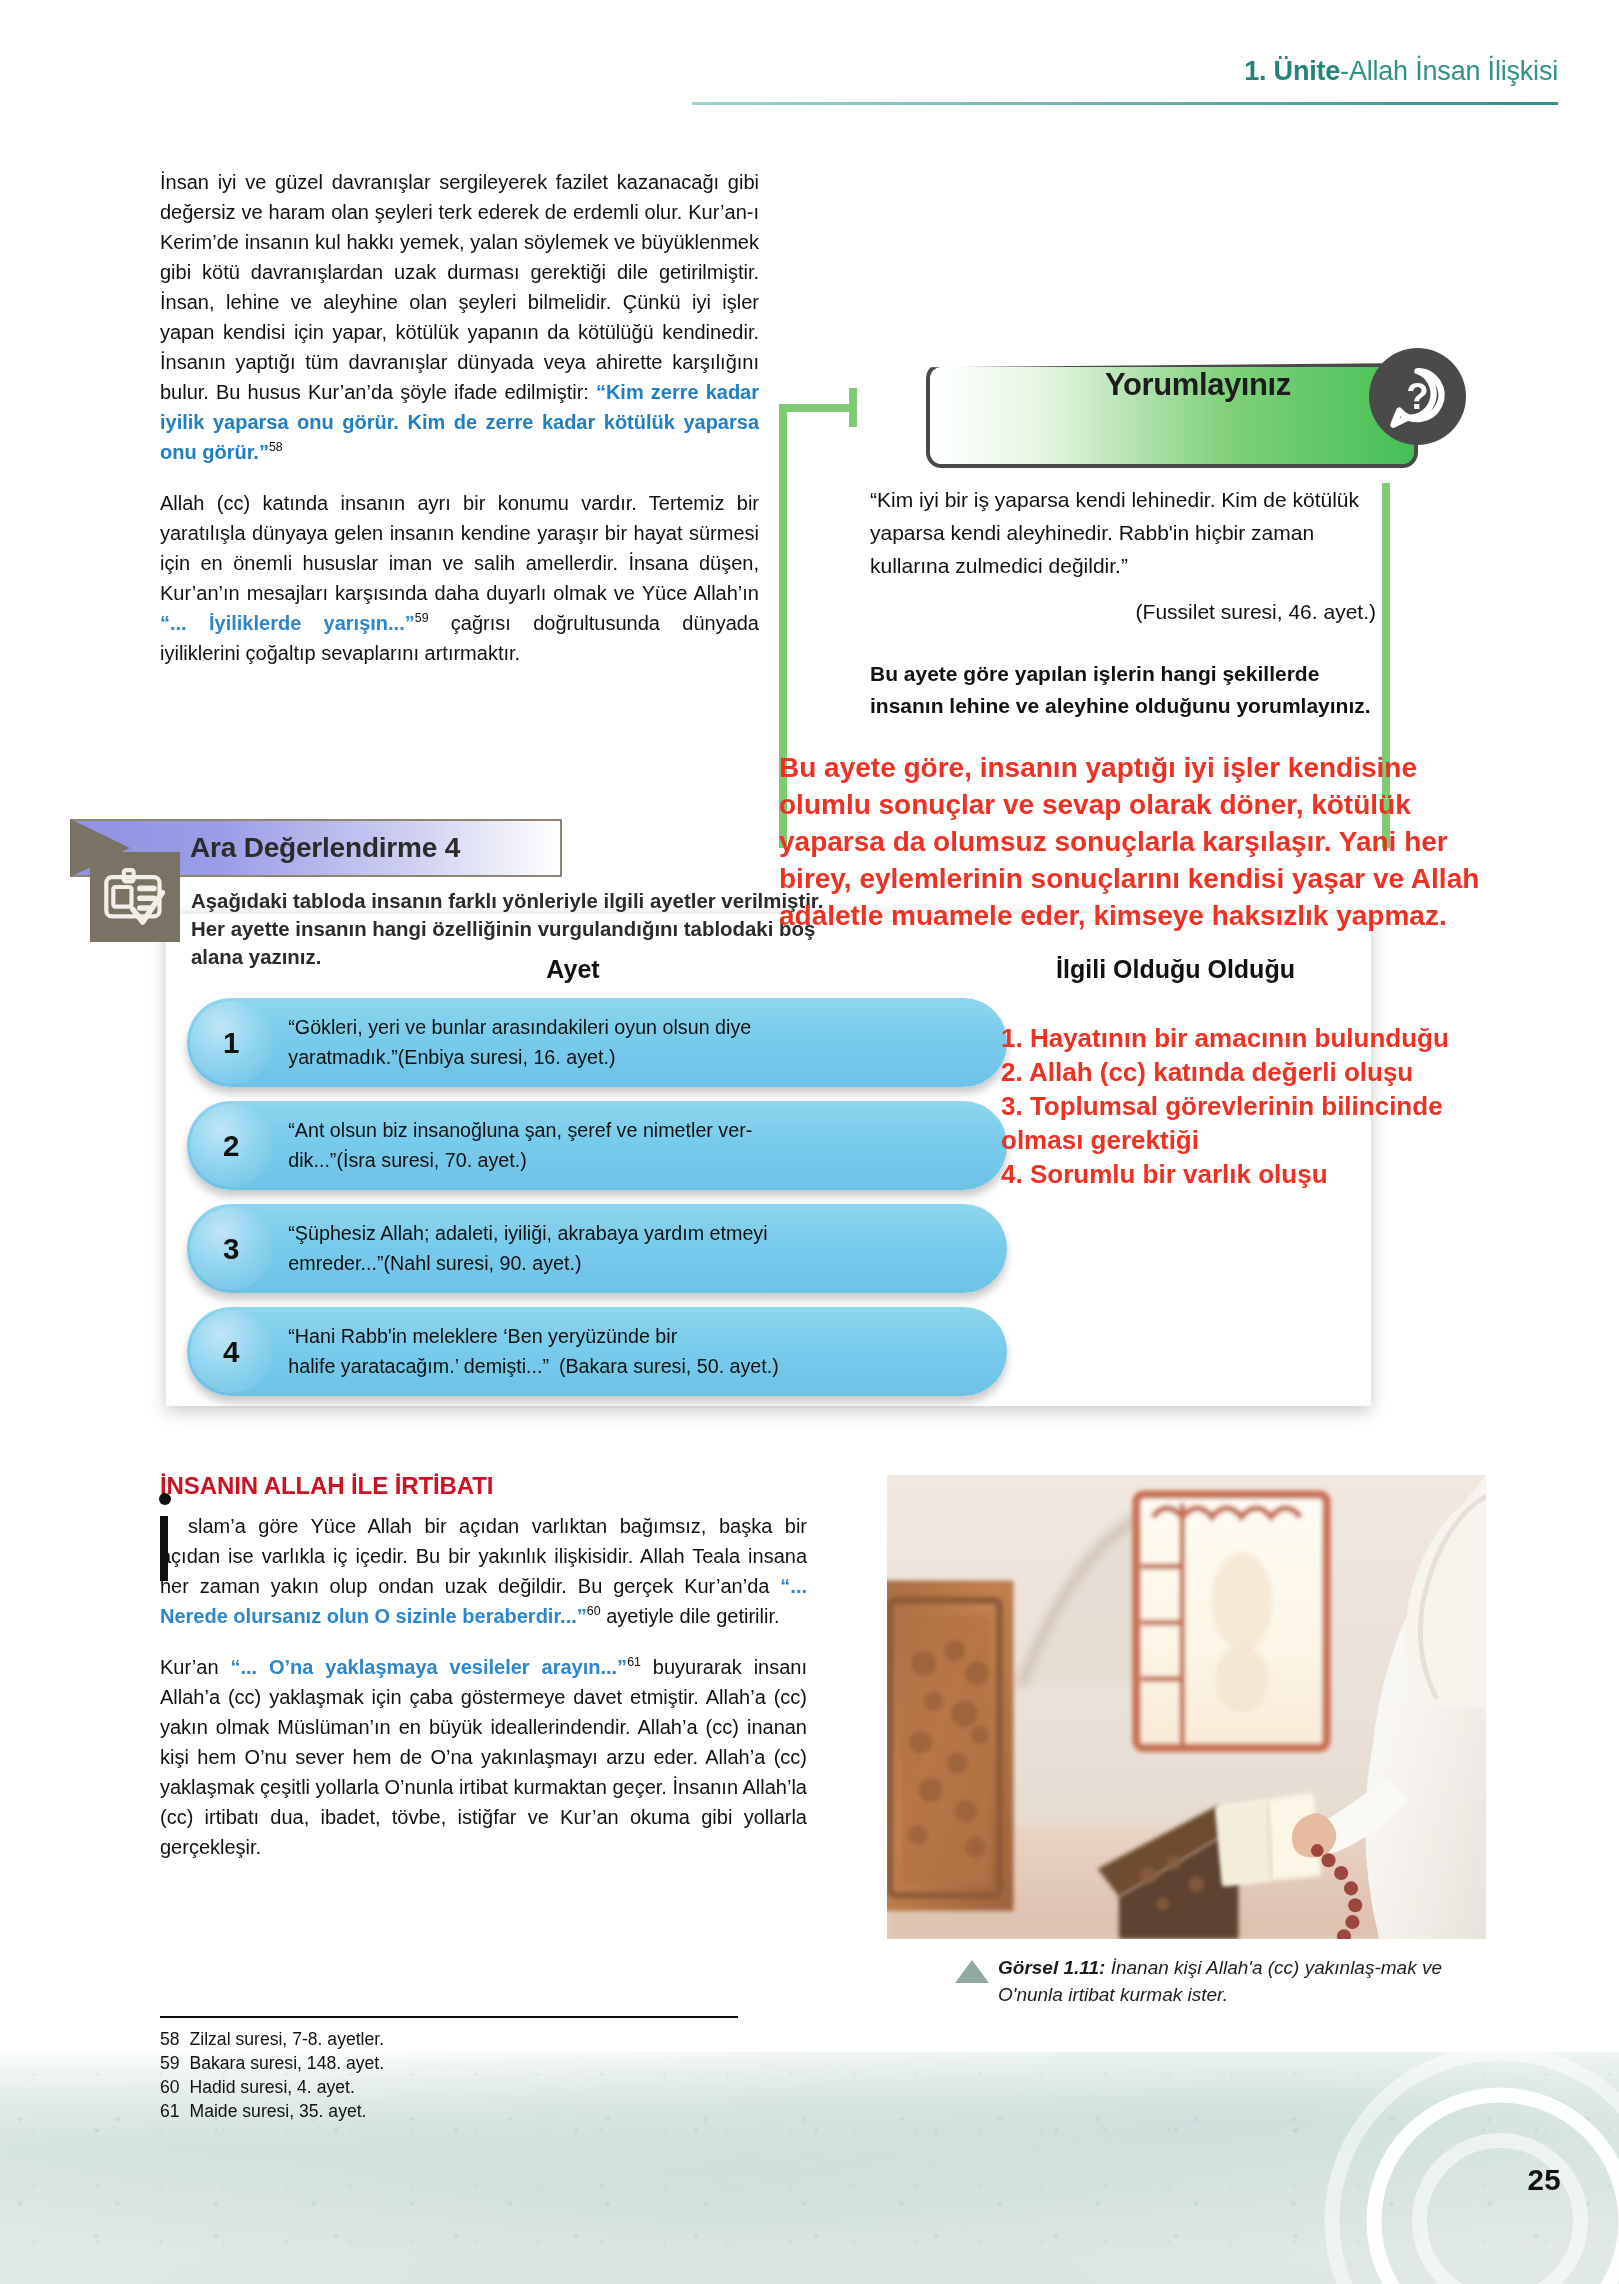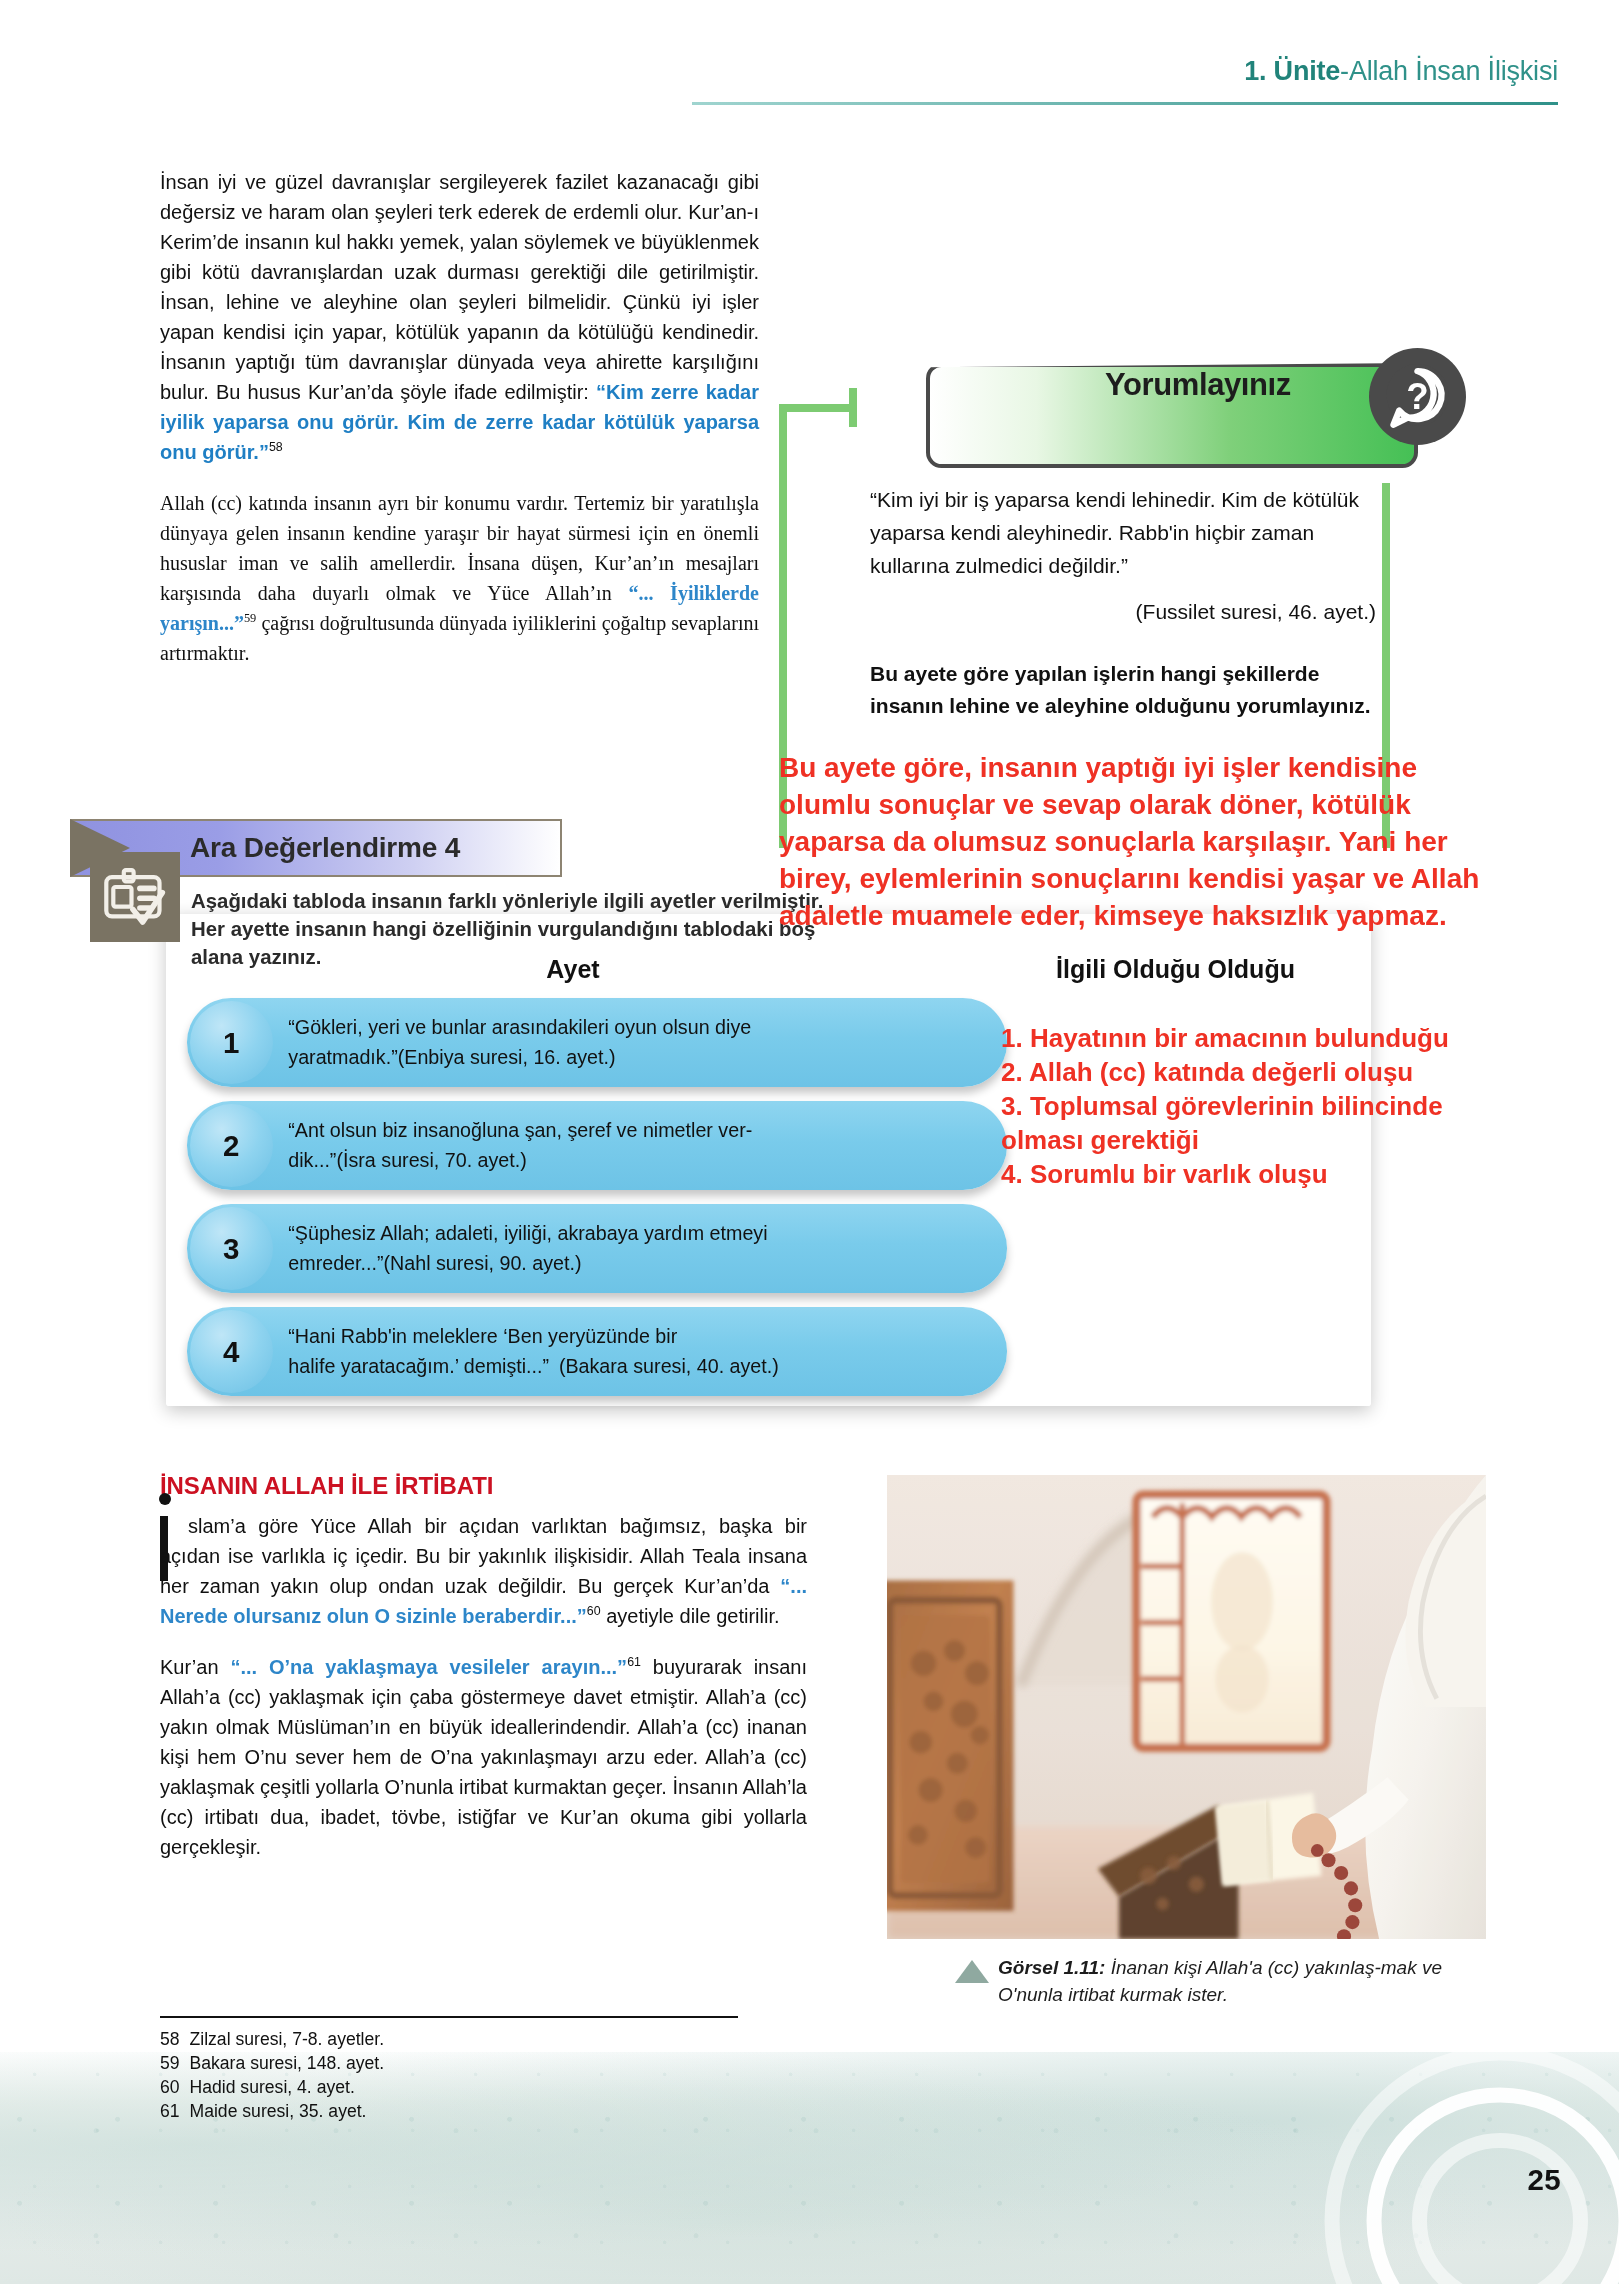--- a/index.html
+++ b/index.html
@@ -106,21 +106,21 @@
     position: absolute;
     left: 160px;
     top: 167px;
     width: 599px;
     font-size: 20px;
     line-height: 30px;
     color: #111111;
     text-align: justify;
   }
   .col-left p { margin-bottom: 21px; }
-  .col-left p:last-child { margin-bottom: 8px; font-family: Liberation Serif, serif; }
+  .col-left p:last-child { margin-bottom: 8px; }
   .q-blue {
     color: #1f7fc4;
     font-weight: bold;
   }
   .q-blue-li {
     color: #2d86c9;
     font-weight: bold;
   }
   sup { font-size: .62em; vertical-align: super; line-height: 0; }
 
@@ -579,21 +579,21 @@
         </div>
       </div>
     </div>
 
     <div class="ayet-row">
       <div class="ayet-num">4</div>
       <div class="ayet-text">
         <div>“Hani Rabb'in meleklere ‘Ben yeryüzünde bir</div>
         <div class="line2 tight">
           <span>halife yaratacağım.’ demişti...”</span>
-          <span>(Bakara suresi, 40. ayet.)</span>
+          <span>(Bakara suresi, 50. ayet.)</span>
         </div>
       </div>
     </div>
   </div>
 
   <div class="red-col">
     <div>1. Hayatının bir amacının bulunduğu</div>
     <div>2. Allah (cc) katında değerli oluşu</div>
     <div>3. Toplumsal görevlerinin bilincinde olması gerektiği</div>
     <div>4. Sorumlu bir varlık oluşu</div>

